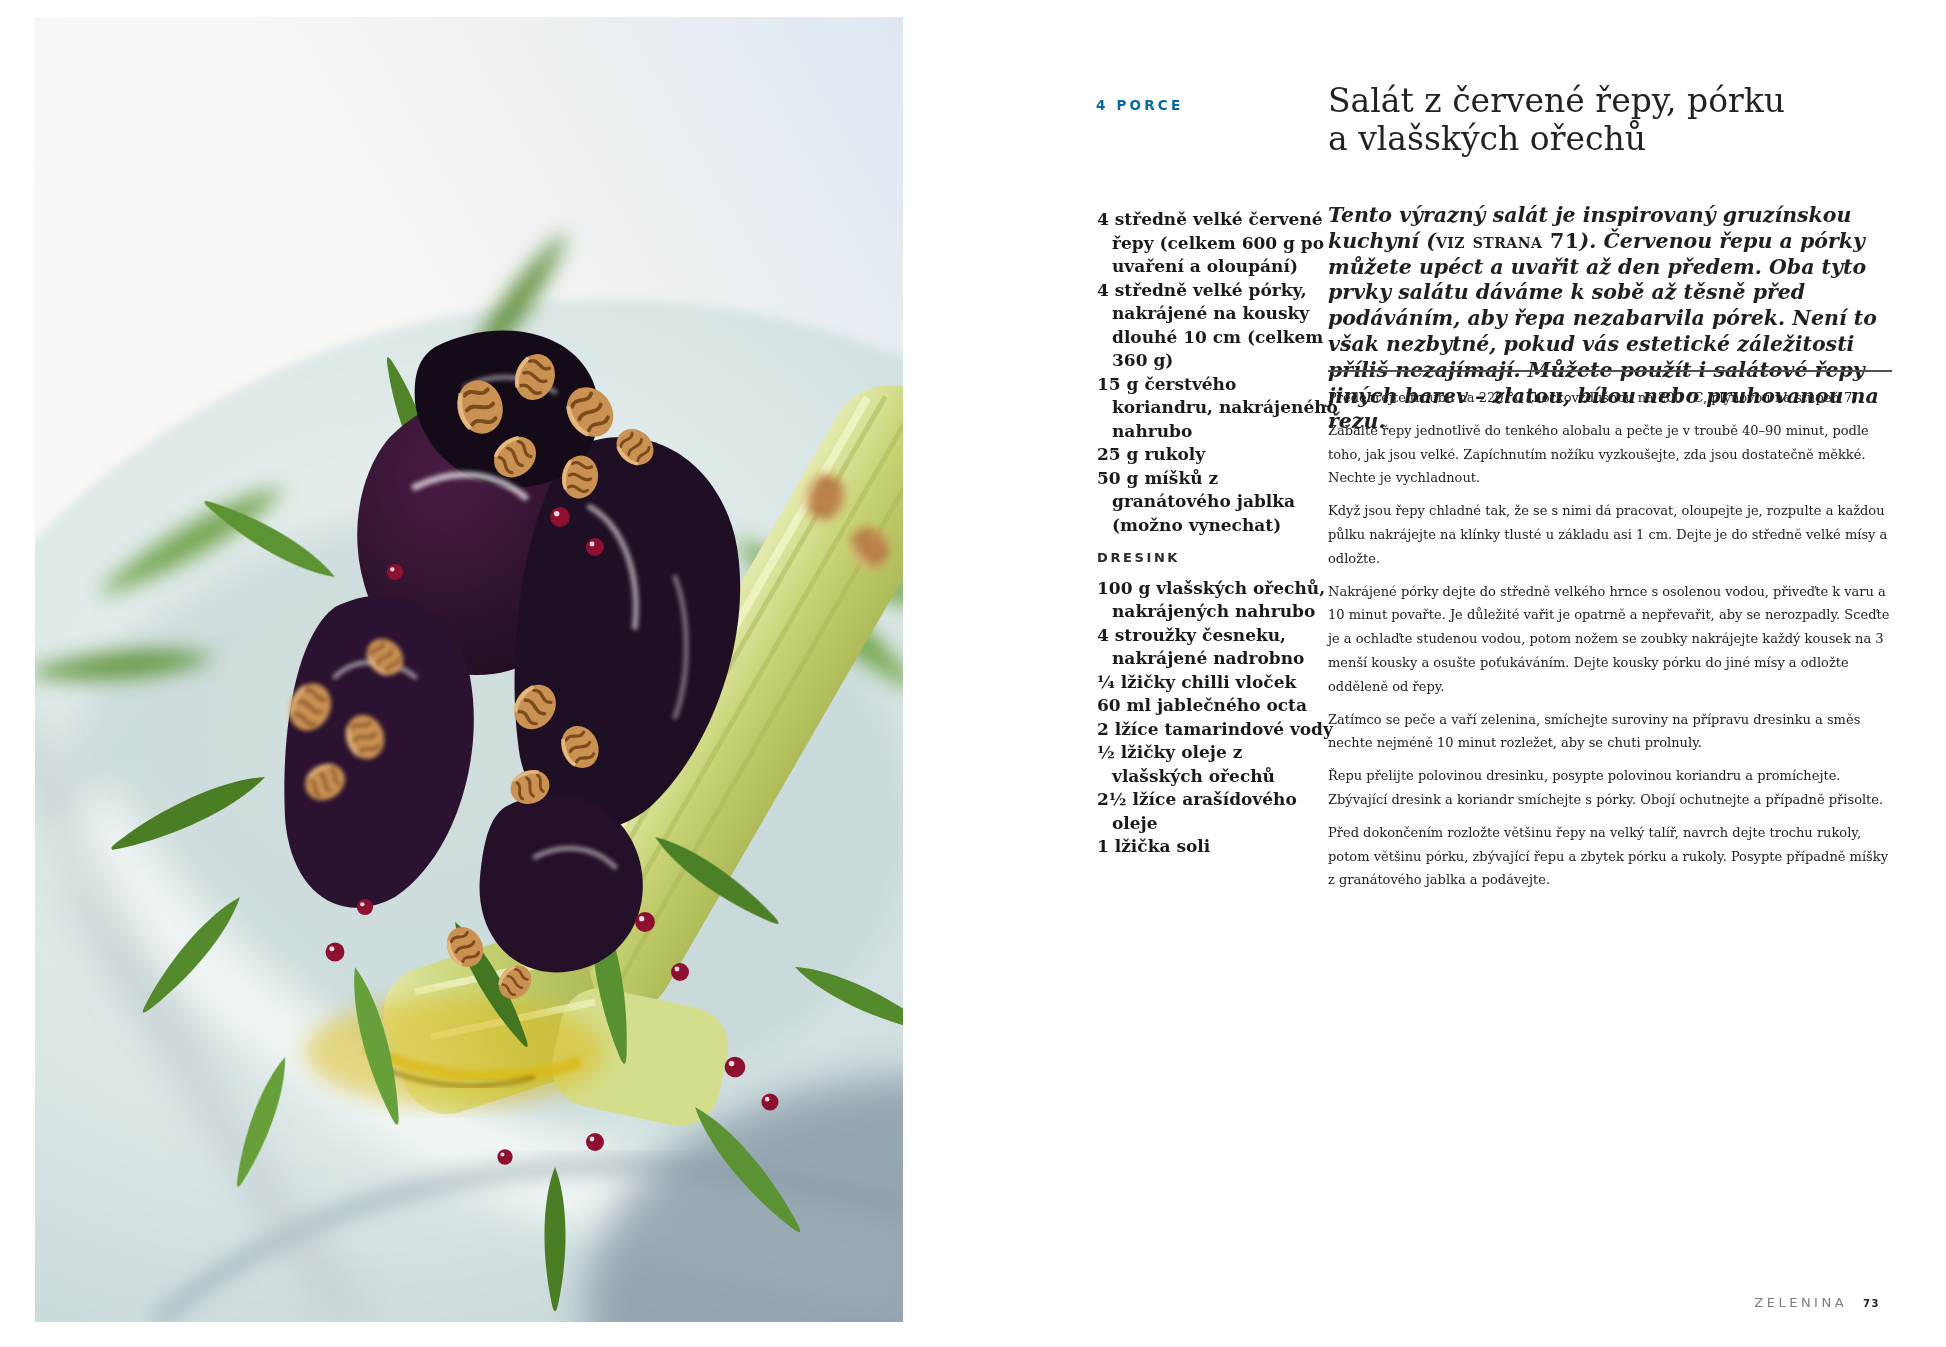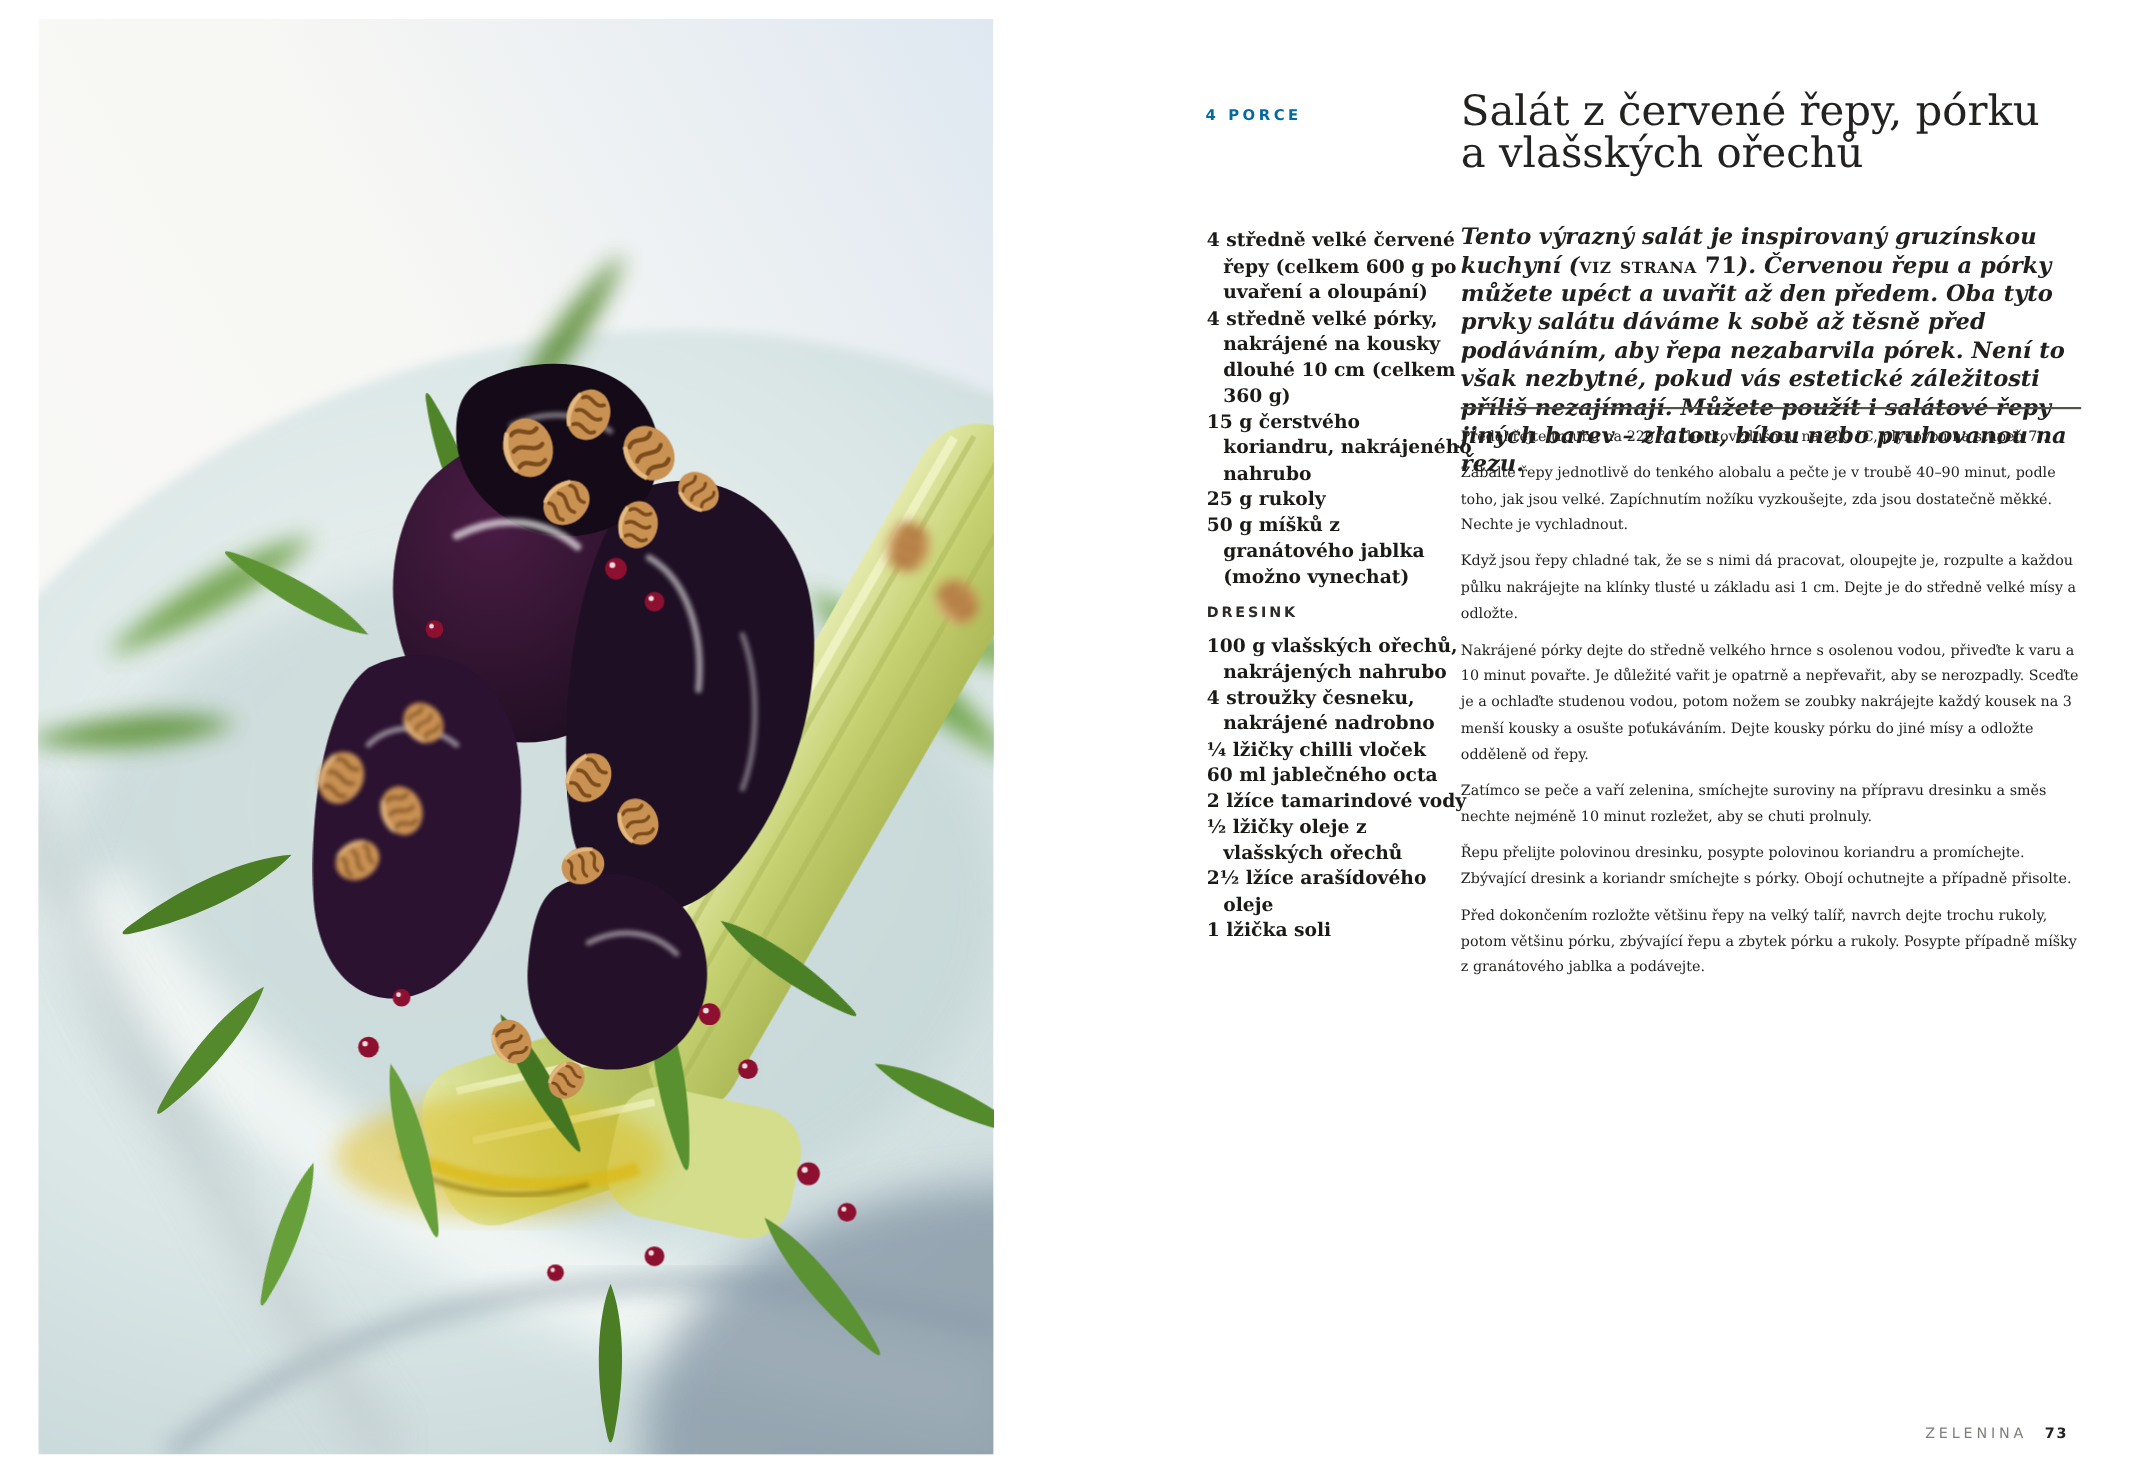--- a/index.html
+++ b/index.html
@@ -14,21 +14,21 @@
     font-family:"DejaVu Sans","Liberation Sans",sans-serif;
     font-weight:bold;font-size:13.5px;letter-spacing:3.2px;color:#0369a1;
   }
   
   .photo{position:absolute;left:35px;top:17px;width:868px;height:1305px;}
   .photo svg{display:block;width:100%;height:100%;}
   
   .servings{position:absolute;left:1096px;top:97px;}
   .title{
     position:absolute;left:1328px;top:82px;width:600px;
-    font-size:38px;line-height:38px;font-weight:normal;color:#232220;margin:0;
+    font-size:33px;line-height:38px;font-weight:normal;color:#232220;margin:0;
   }
   .ingredients{
     position:absolute;left:1097px;top:208px;width:242px;
     font-size:17px;line-height:23.5px;font-weight:bold;color:#1b1a17;
   }
   .ingredients .ing-item{text-indent:-15px;padding-left:15px;}
   .ingredients .dressing-header{
     margin:9px 0 7px 0;text-indent:0;padding-left:0;
     font-family:"DejaVu Sans","Liberation Sans",sans-serif;
     font-weight:bold;font-size:13px;letter-spacing:2.6px;color:#2b2a28;
@@ -45,21 +45,21 @@
   .steps{
     position:absolute;left:1328px;top:386px;width:568px;
     font-size:13px;line-height:23.8px;color:#21201e;
   }
   .steps p{margin:0 0 9px 0;}
   .footer{
     position:absolute;left:1328px;top:1292px;width:552px;text-align:right;
     font-family:"DejaVu Sans","Liberation Sans",sans-serif;
   }
   .footer .section{font-size:13px;letter-spacing:3.5px;color:#7f7e7b;font-weight:normal;}
-  .footer .pagenum{font-size:13px;letter-spacing:1.5px;color:#232220;font-weight:bold;margin-left:16px;}
+  .footer .pagenum{font-size:10px;letter-spacing:1.5px;color:#232220;font-weight:bold;margin-left:16px;}
 </style>
 </head>
 <body>
 
 <div class="photo">
   <svg viewBox="0 0 868 1305" preserveAspectRatio="none">
     <defs>
       <linearGradient id="bgGrad" x1="0" y1="0.85" x2="1" y2="0">
         <stop offset="0" style="stop-color:var(--bg-white,#faf9f7)"></stop>
         <stop offset="0.55" stop-color="#f7f7f4"></stop>

